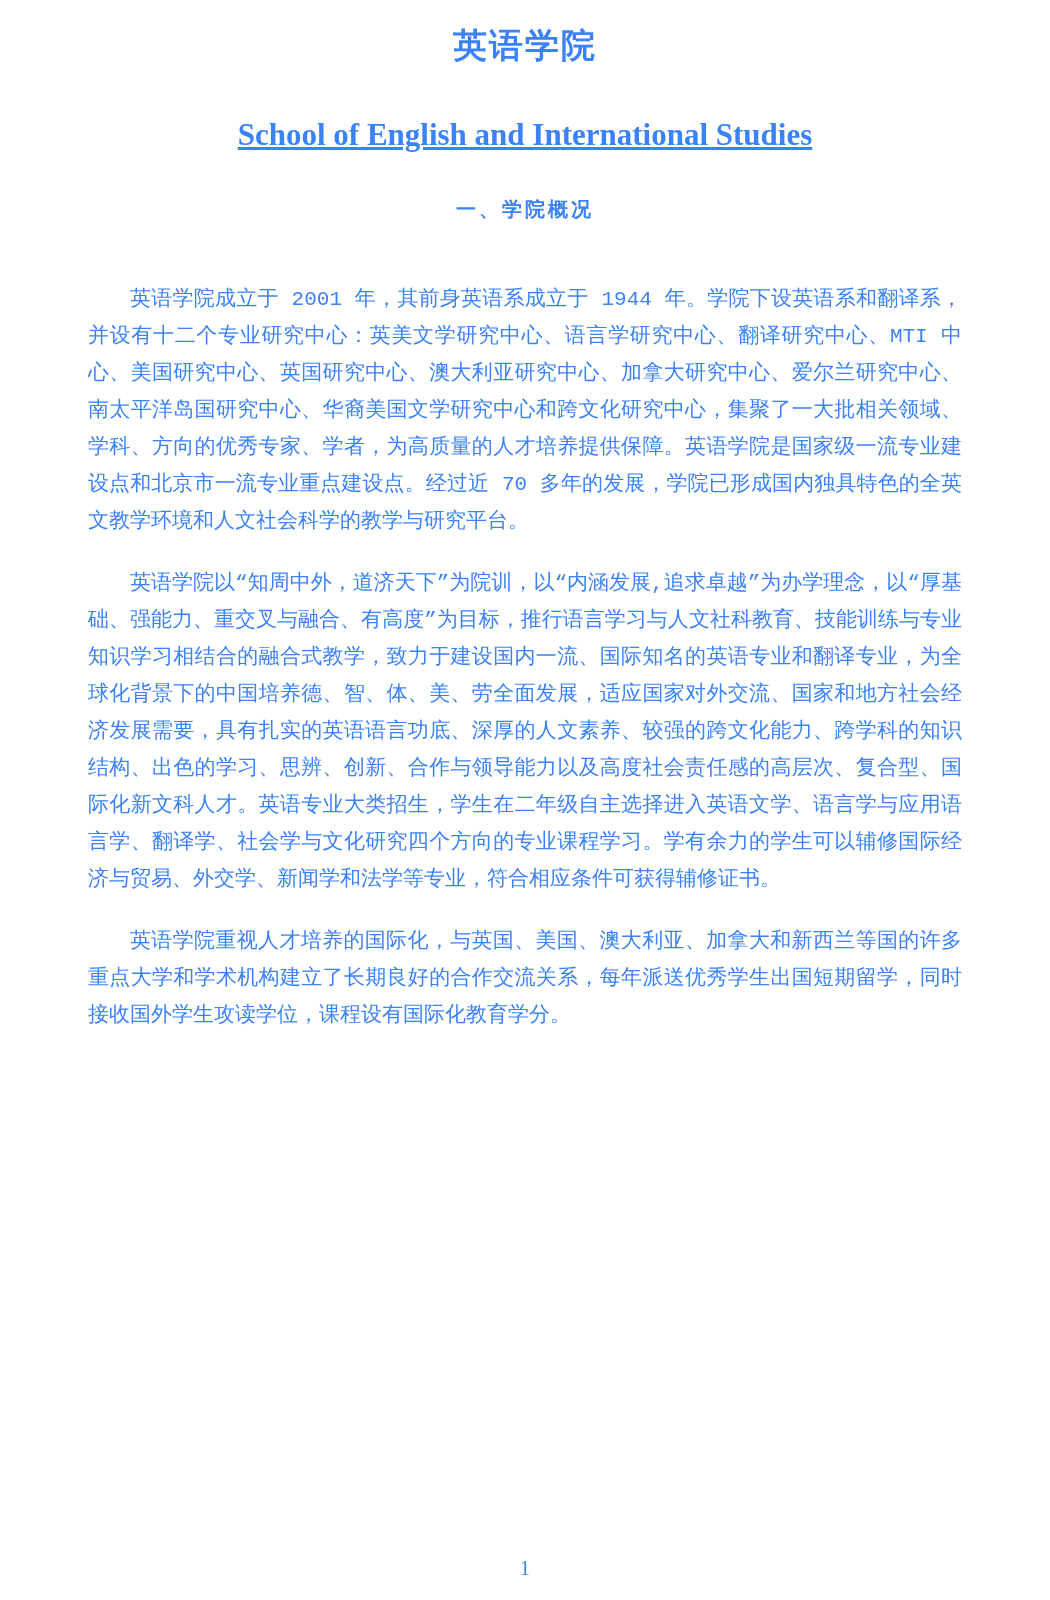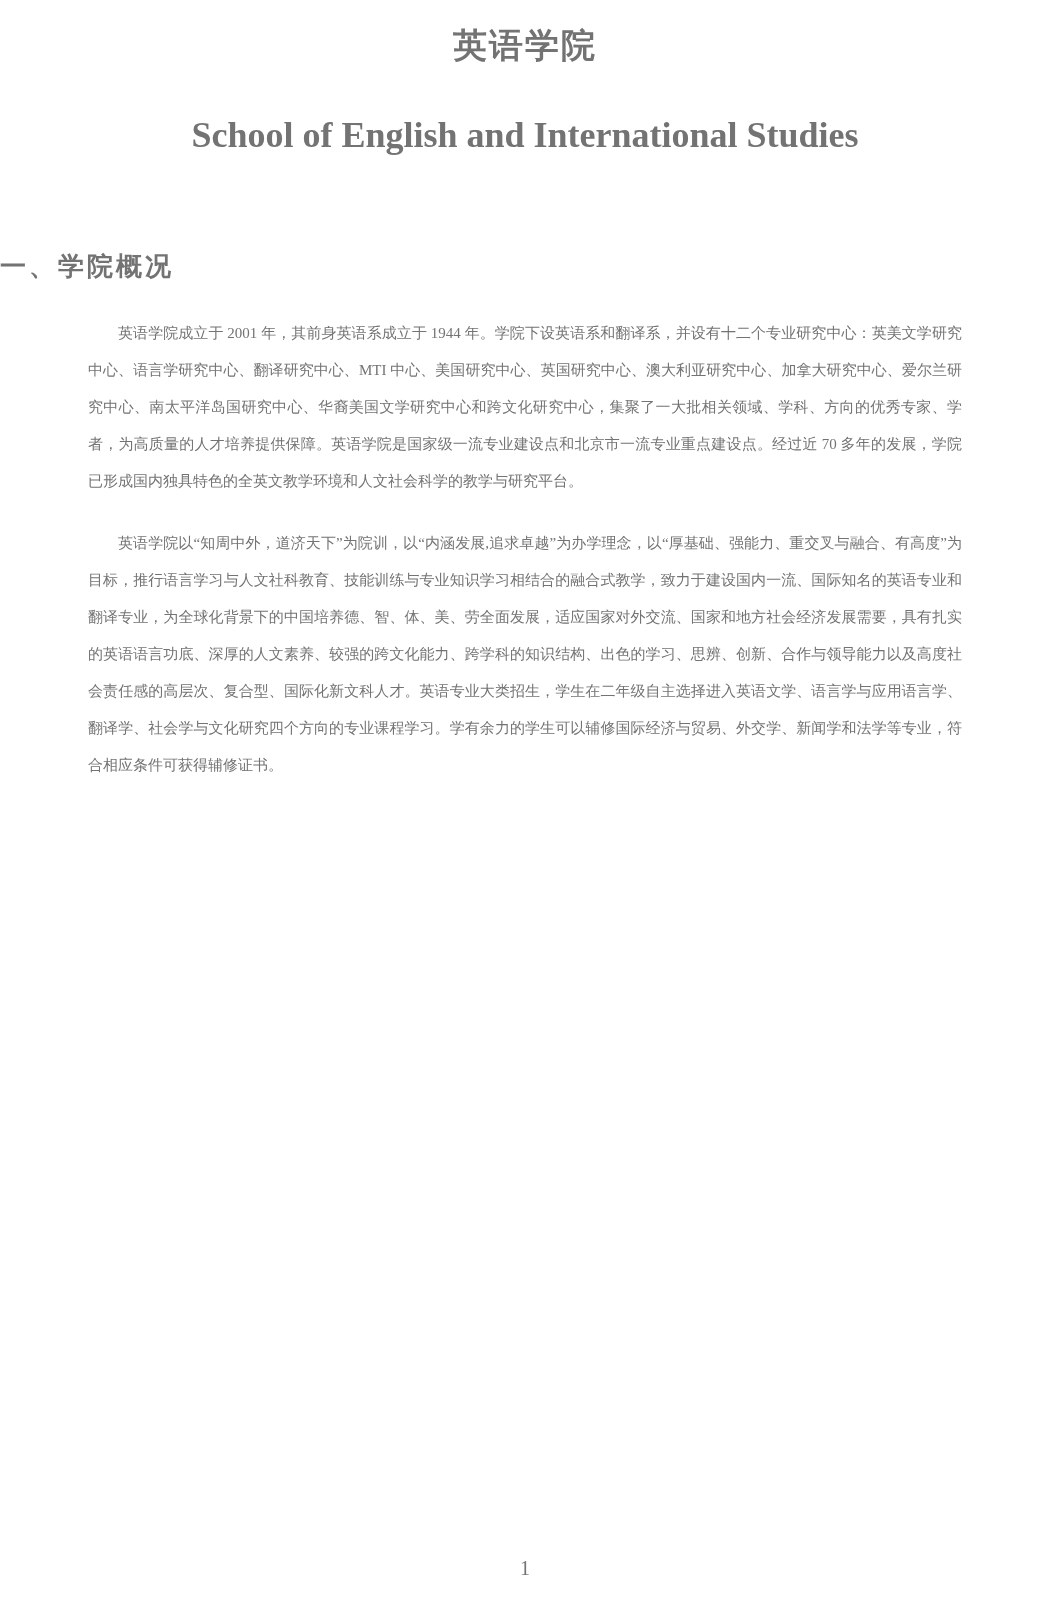--- a/index.html
+++ b/index.html
@@ -6,53 +6,56 @@
     margin: 0;
     padding: 0;
     background: #ffffff;
   }
   .page {
     position: relative;
     width: 1050px;
     height: 1600px;
     margin: 0 auto;
     background: #ffffff;
-    color: #737373;
+    color: #3b82f6;
     font-family: "Liberation Serif", "DejaVu Serif", serif;
     overflow: hidden;
   }
   .title-cn {
     margin: 0;
     padding-top: 26px;
     text-align: center;
     font-size: 34px;
     line-height: 40px;
     font-weight: bold;
     letter-spacing: 2px;
   }
   .title-en {
     margin: 52px 0 12px 0;
     text-align: center;
-    font-size: 36px;
+    font-size: 31px;
     line-height: 34px;
     font-weight: bold;
     font-family: "Liberation Serif", "DejaVu Serif", serif;
+    text-decoration: underline;
   }
   .section-heading {
-    margin: 99px 0 0 0;
-    font-size: 26px;
+    margin: 41px 0 0 0;
+    text-align: center;
+    font-size: 20px;
     line-height: 32px;
     font-weight: bold;
     letter-spacing: 3px;
   }
   .doc-body {
-    margin: 32px 88px 0 88px;
-    font-size: 15px;
+    margin: 56px 88px 0 88px;
+    font-size: 21px;
     line-height: 37px;
     text-align: justify;
+    font-family: Liberation Mono, monospace;
   }
   .doc-body p {
     margin: 0 0 25px 0;
     text-indent: 2em;
   }
   .page-number {
     position: absolute;
     left: 0;
     right: 0;
     bottom: 20px;
@@ -68,17 +71,18 @@
 
   <h1 class="title-cn">英语学院</h1>
 
   <h2 class="title-en">School of English and International Studies</h2>
 
   <h3 class="section-heading">一、学院概况</h3>
 
   <div class="doc-body">
     <p>英语学院成立于 2001 年，其前身英语系成立于 1944 年。学院下设英语系和翻译系，并设有十二个专业研究中心：英美文学研究中心、语言学研究中心、翻译研究中心、MTI 中心、美国研究中心、英国研究中心、澳大利亚研究中心、加拿大研究中心、爱尔兰研究中心、南太平洋岛国研究中心、华裔美国文学研究中心和跨文化研究中心，集聚了一大批相关领域、学科、方向的优秀专家、学者，为高质量的人才培养提供保障。英语学院是国家级一流专业建设点和北京市一流专业重点建设点。经过近 70 多年的发展，学院已形成国内独具特色的全英文教学环境和人文社会科学的教学与研究平台。</p>
     <p>英语学院以“知周中外，道济天下”为院训，以“内涵发展,追求卓越”为办学理念，以“厚基础、强能力、重交叉与融合、有高度”为目标，推行语言学习与人文社科教育、技能训练与专业知识学习相结合的融合式教学，致力于建设国内一流、国际知名的英语专业和翻译专业，为全球化背景下的中国培养德、智、体、美、劳全面发展，适应国家对外交流、国家和地方社会经济发展需要，具有扎实的英语语言功底、深厚的人文素养、较强的跨文化能力、跨学科的知识结构、出色的学习、思辨、创新、合作与领导能力以及高度社会责任感的高层次、复合型、国际化新文科人才。英语专业大类招生，学生在二年级自主选择进入英语文学、语言学与应用语言学、翻译学、社会学与文化研究四个方向的专业课程学习。学有余力的学生可以辅修国际经济与贸易、外交学、新闻学和法学等专业，符合相应条件可获得辅修证书。</p>
+    <p>英语学院重视人才培养的国际化，与英国、美国、澳大利亚、加拿大和新西兰等国的许多重点大学和学术机构建立了长期良好的合作交流关系，每年派送优秀学生出国短期留学，同时接收国外学生攻读学位，课程设有国际化教育学分。</p>
   </div>
 
   <div class="page-number">1</div>
 
 </div>
 
 </body></html>

